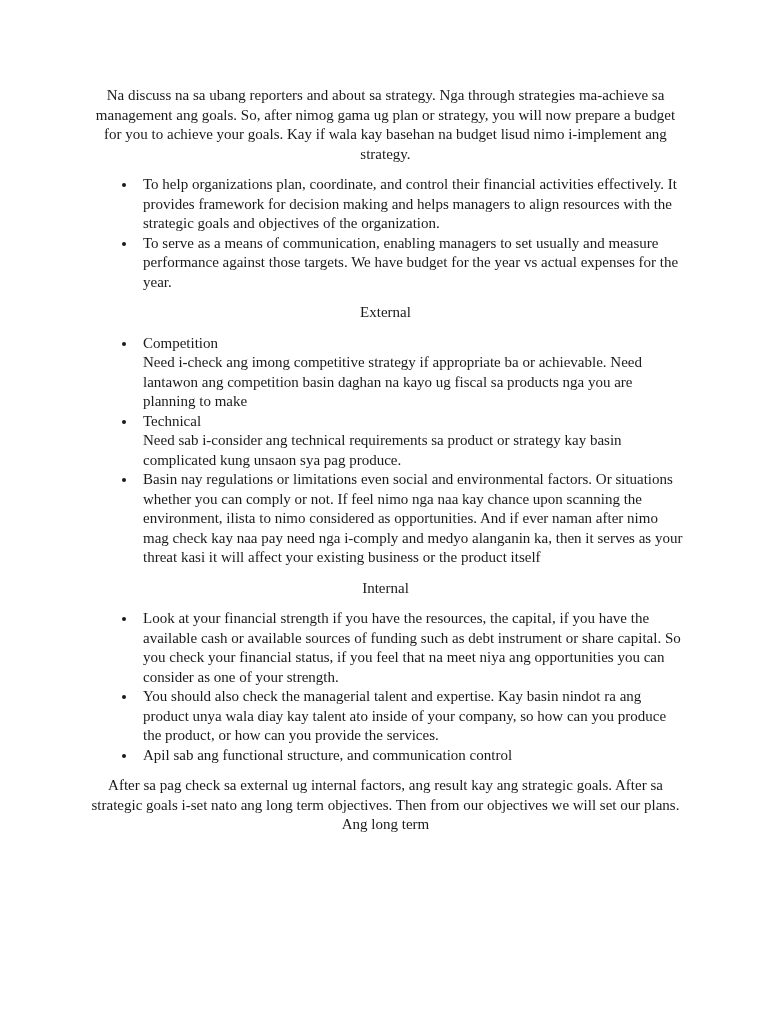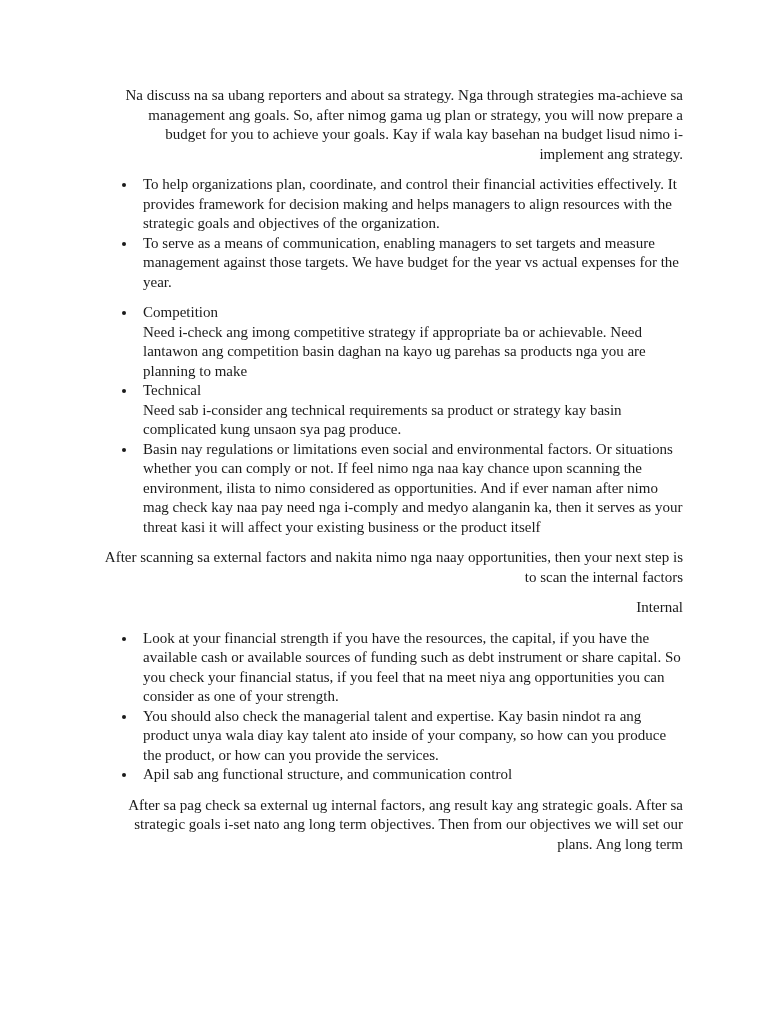--- a/index.html
+++ b/index.html
@@ -18,22 +18,22 @@
     -webkit-font-smoothing: antialiased;
   }
   .page {
     box-sizing: border-box;
     width: 768px;
     height: 1024px;
     padding: 86px 85px 40px 88px;
     background: #ffffff;
   }
   .page p {
-    margin: 0 0 11px 16px;
-    text-align: right;
+    margin: 0 0 11px 0;
+    text-align: center;
   }
   .page ul {
     margin: 0 0 11px 0;
     padding: 0 0 0 49px;
     list-style-type: disc;
   }
   .page li {
     padding-left: 6px;
     margin: 0;
     white-space: pre-line; 
@@ -47,34 +47,34 @@
 
 <div class="page">
 
   <p>Na discuss na sa ubang reporters and about sa strategy. Nga through strategies ma-achieve sa management ang goals. So, after nimog gama ug plan or strategy, you will now prepare a budget for you to achieve your goals. Kay if wala kay basehan na budget lisud nimo i-implement ang strategy.</p>
 
 
 
 
   <ul>
     <li>To help organizations plan, coordinate, and control their financial activities effectively. It provides framework for decision making and helps managers to align resources with the strategic goals and objectives of the organization.</li>
-    <li>To serve as a means of communication, enabling managers to set targets and measure management against those targets. We have budget for the year vs actual expenses for the year.</li>
+    <li>To serve as a means of communication, enabling managers to set usually and measure performance against those targets. We have budget for the year vs actual expenses for the year.</li>
   </ul>
 
 
+  <p>External</p>
 
   <ul>
     <li>Competition
-Need i-check ang imong competitive strategy if appropriate ba or achievable. Need lantawon ang competition basin daghan na kayo ug parehas sa products nga you are planning to make</li>
+Need i-check ang imong competitive strategy if appropriate ba or achievable. Need lantawon ang competition basin daghan na kayo ug fiscal sa products nga you are planning to make</li>
     <li>Technical
 Need sab i-consider ang technical requirements sa product or strategy kay basin complicated kung unsaon sya pag produce.</li>
     <li>Basin nay regulations or limitations even social and environmental factors. Or situations whether you can comply or not. If feel nimo nga naa kay chance upon scanning the environment, ilista to nimo considered as opportunities. And if ever naman after nimo mag check kay naa pay need nga i-comply and medyo alanganin ka, then it serves as your threat kasi it will affect your existing business or the product itself</li>
   </ul>
 
-  <p>After scanning sa external factors and nakita nimo nga naay opportunities, then your next step is to scan the internal factors</p>
 
   <p>Internal</p>
 
   <ul>
     <li>Look at your financial strength if you have the resources, the capital, if you have the available cash or available sources of funding such as debt instrument or share capital. So you check your financial status, if you feel that na meet niya ang opportunities you can consider as one of your strength.</li>
     <li>You should also check the managerial talent and expertise. Kay basin nindot ra ang product unya wala diay kay talent ato inside of your company, so how can you produce the product, or how can you provide the services.</li>
     <li>Apil sab ang functional structure, and communication control</li>
   </ul>
 
   <p>After sa pag check sa external ug internal factors, ang result kay ang strategic goals. After sa strategic goals i-set nato ang long term objectives. Then from our objectives we will set our plans. Ang long term</p>

